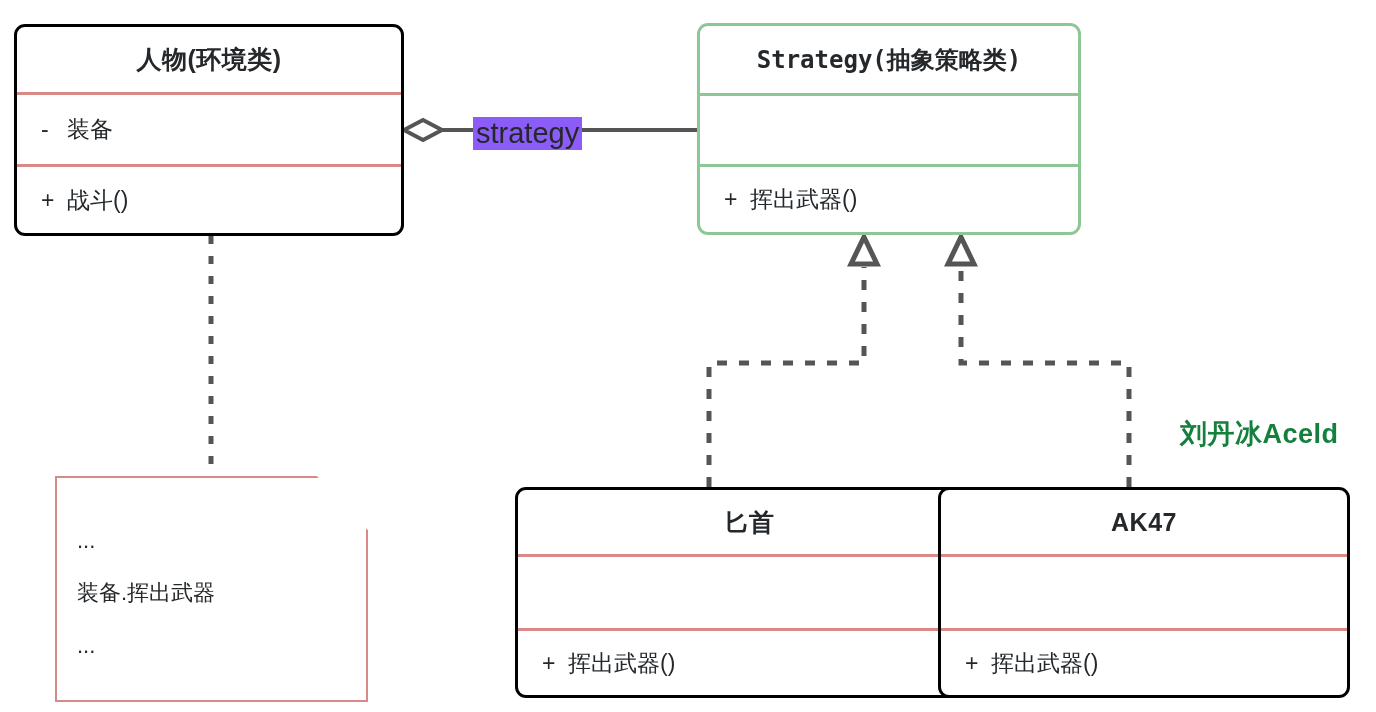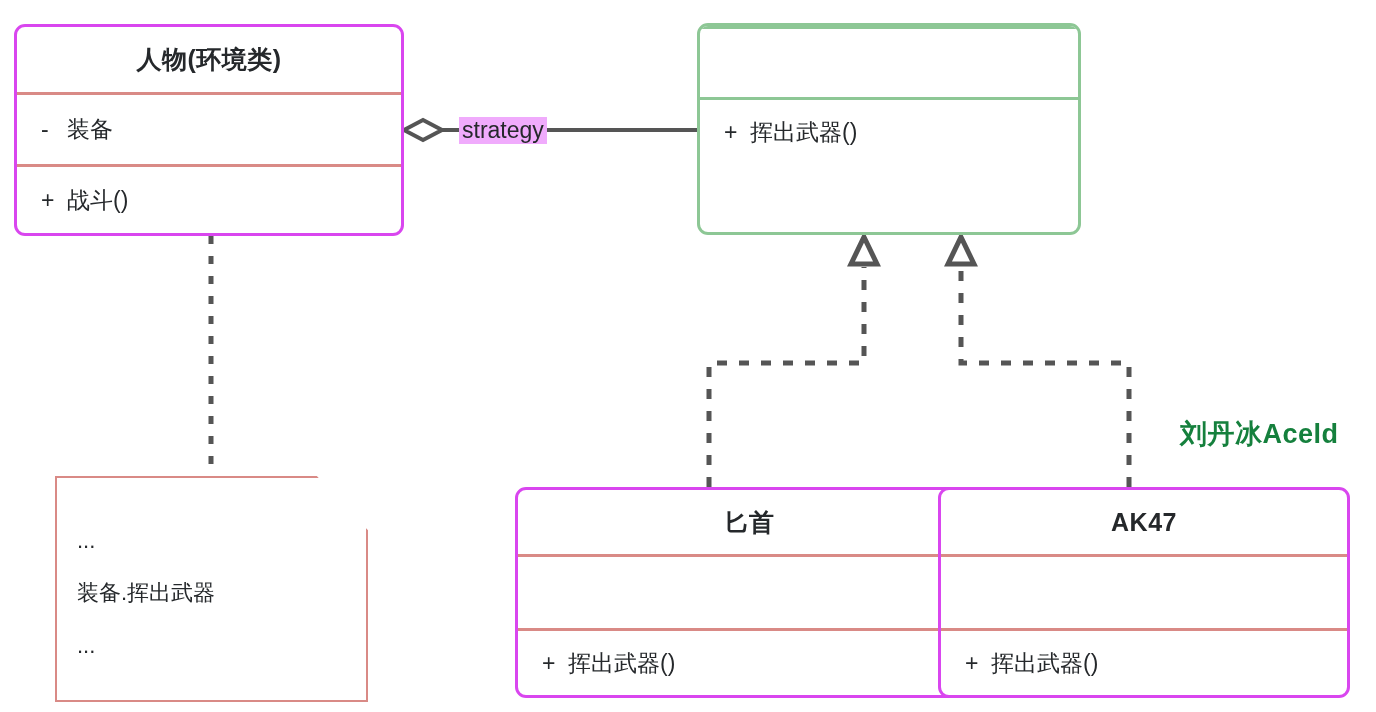--- a/index.html
+++ b/index.html
@@ -26,21 +26,21 @@
     width: 1376px;
     height: 712px;
     pointer-events: none;
   }
 
   
   .uml-class {
     position: absolute;
     box-sizing: border-box;
     background: #ffffff;
-    border: 3px solid #d946ef;
+    border: 3px solid #000000;
     border-radius: 11px;
     display: flex;
     flex-direction: column;
     overflow: hidden;
   }
   .uml-class.green {
     border-color: #8dc795;
   }
   .compartment {
     box-sizing: border-box;
@@ -88,25 +88,26 @@
     position: absolute;
     left: 20px;
     font-size: 22px;
     color: #25282b;
     white-space: nowrap;
   }
 
   
   .edge-label {
     position: absolute;
-    font-size: 23px;
-    color: #25282b;
-    background: #f0abfc;
+    font-size: 29px;
+    color: #25282b;
+    background: #8b5cf6;
     padding: 0 3px;
     white-space: nowrap;
+    margin-left: 14px;
   }
   .watermark {
     position: absolute;
     font-size: 27px;
     font-weight: bold;
     color: #15803d;
     white-space: nowrap;
     letter-spacing: 0.5px;
   }
 </style>
@@ -150,20 +151,21 @@
       </div>
     </div>
     <div class="compartment" style="height:69px;">
       <div class="cls-row">
         <span class="vis">+</span><span>战斗()</span>
       </div>
     </div>
   </div>
 
   <div class="uml-class green" style="left:697px; top:23px; width:384px; height:212px;">
+    <div class="compartment first cls-title mono" style="height:67px;">Strategy(抽象策略类)</div>
     <div class="compartment" style="height:71px;"></div>
     <div class="compartment" style="height:68px;">
       <div class="cls-row">
         <span class="vis">+</span><span>挥出武器()</span>
       </div>
     </div>
   </div>
 
   <div class="uml-class" style="left:515px; top:487px; width:468px; height:211px;">
     <div class="compartment first cls-title" style="height:64px;">匕首</div>

